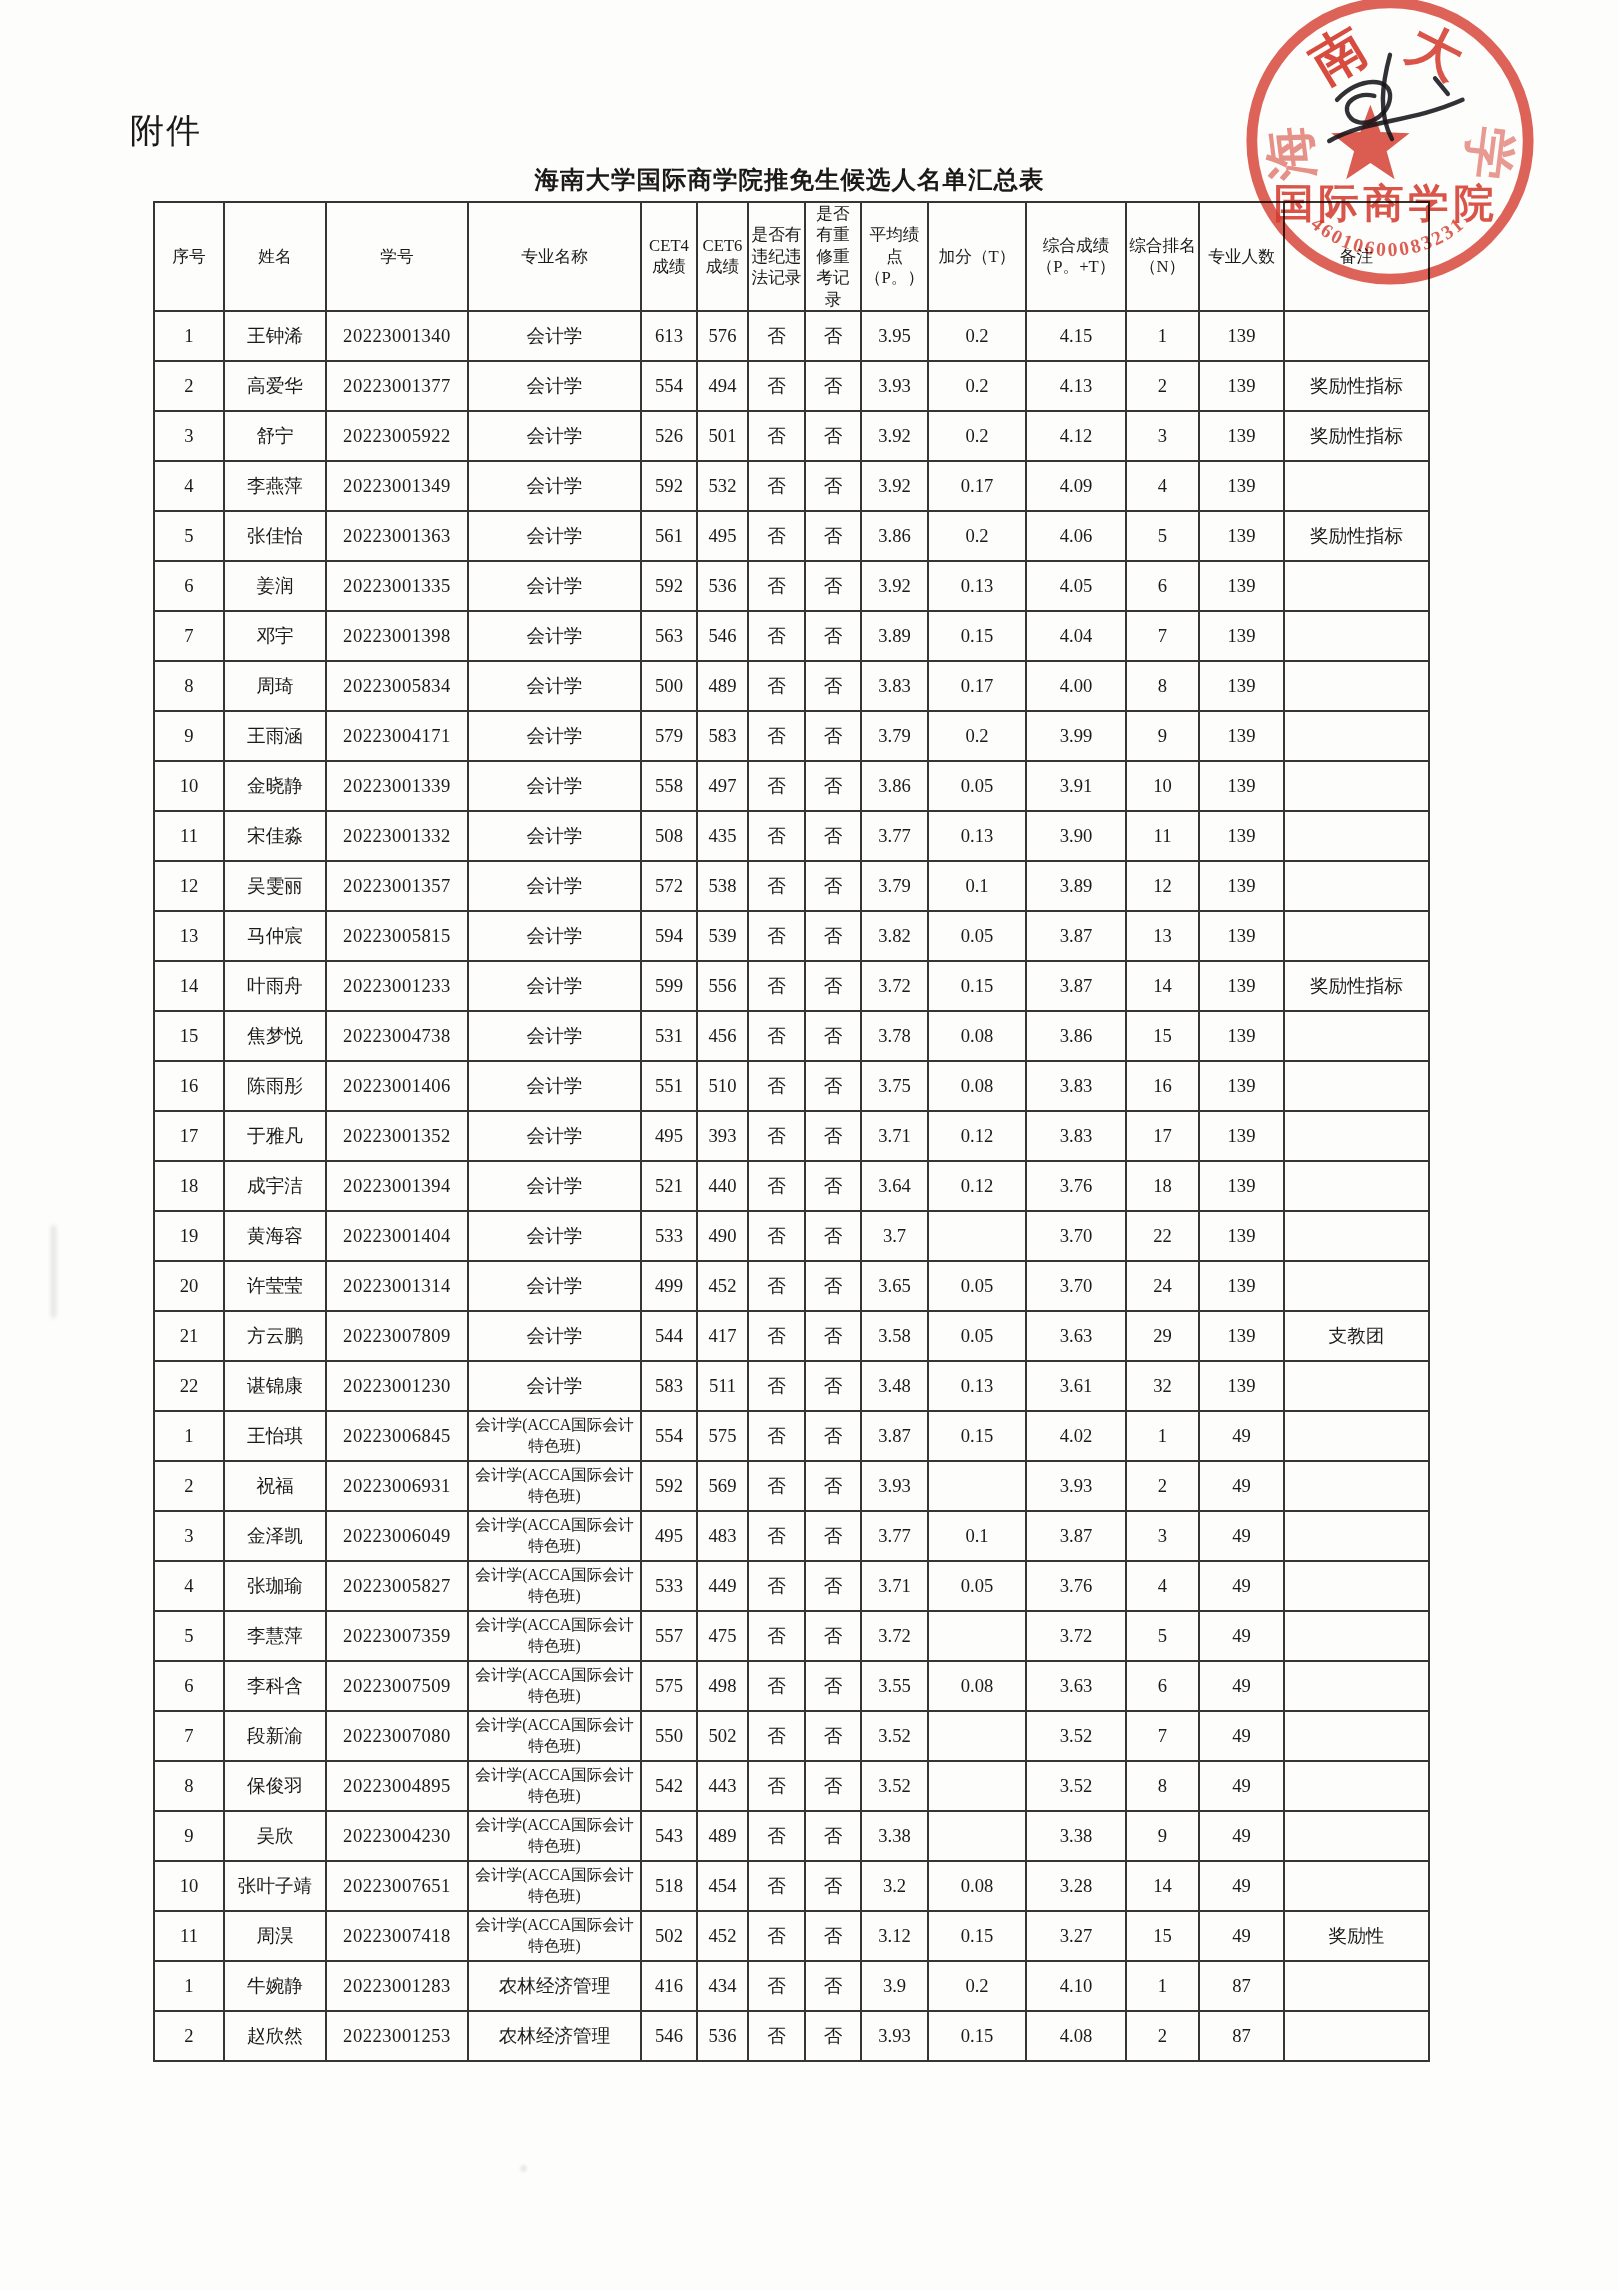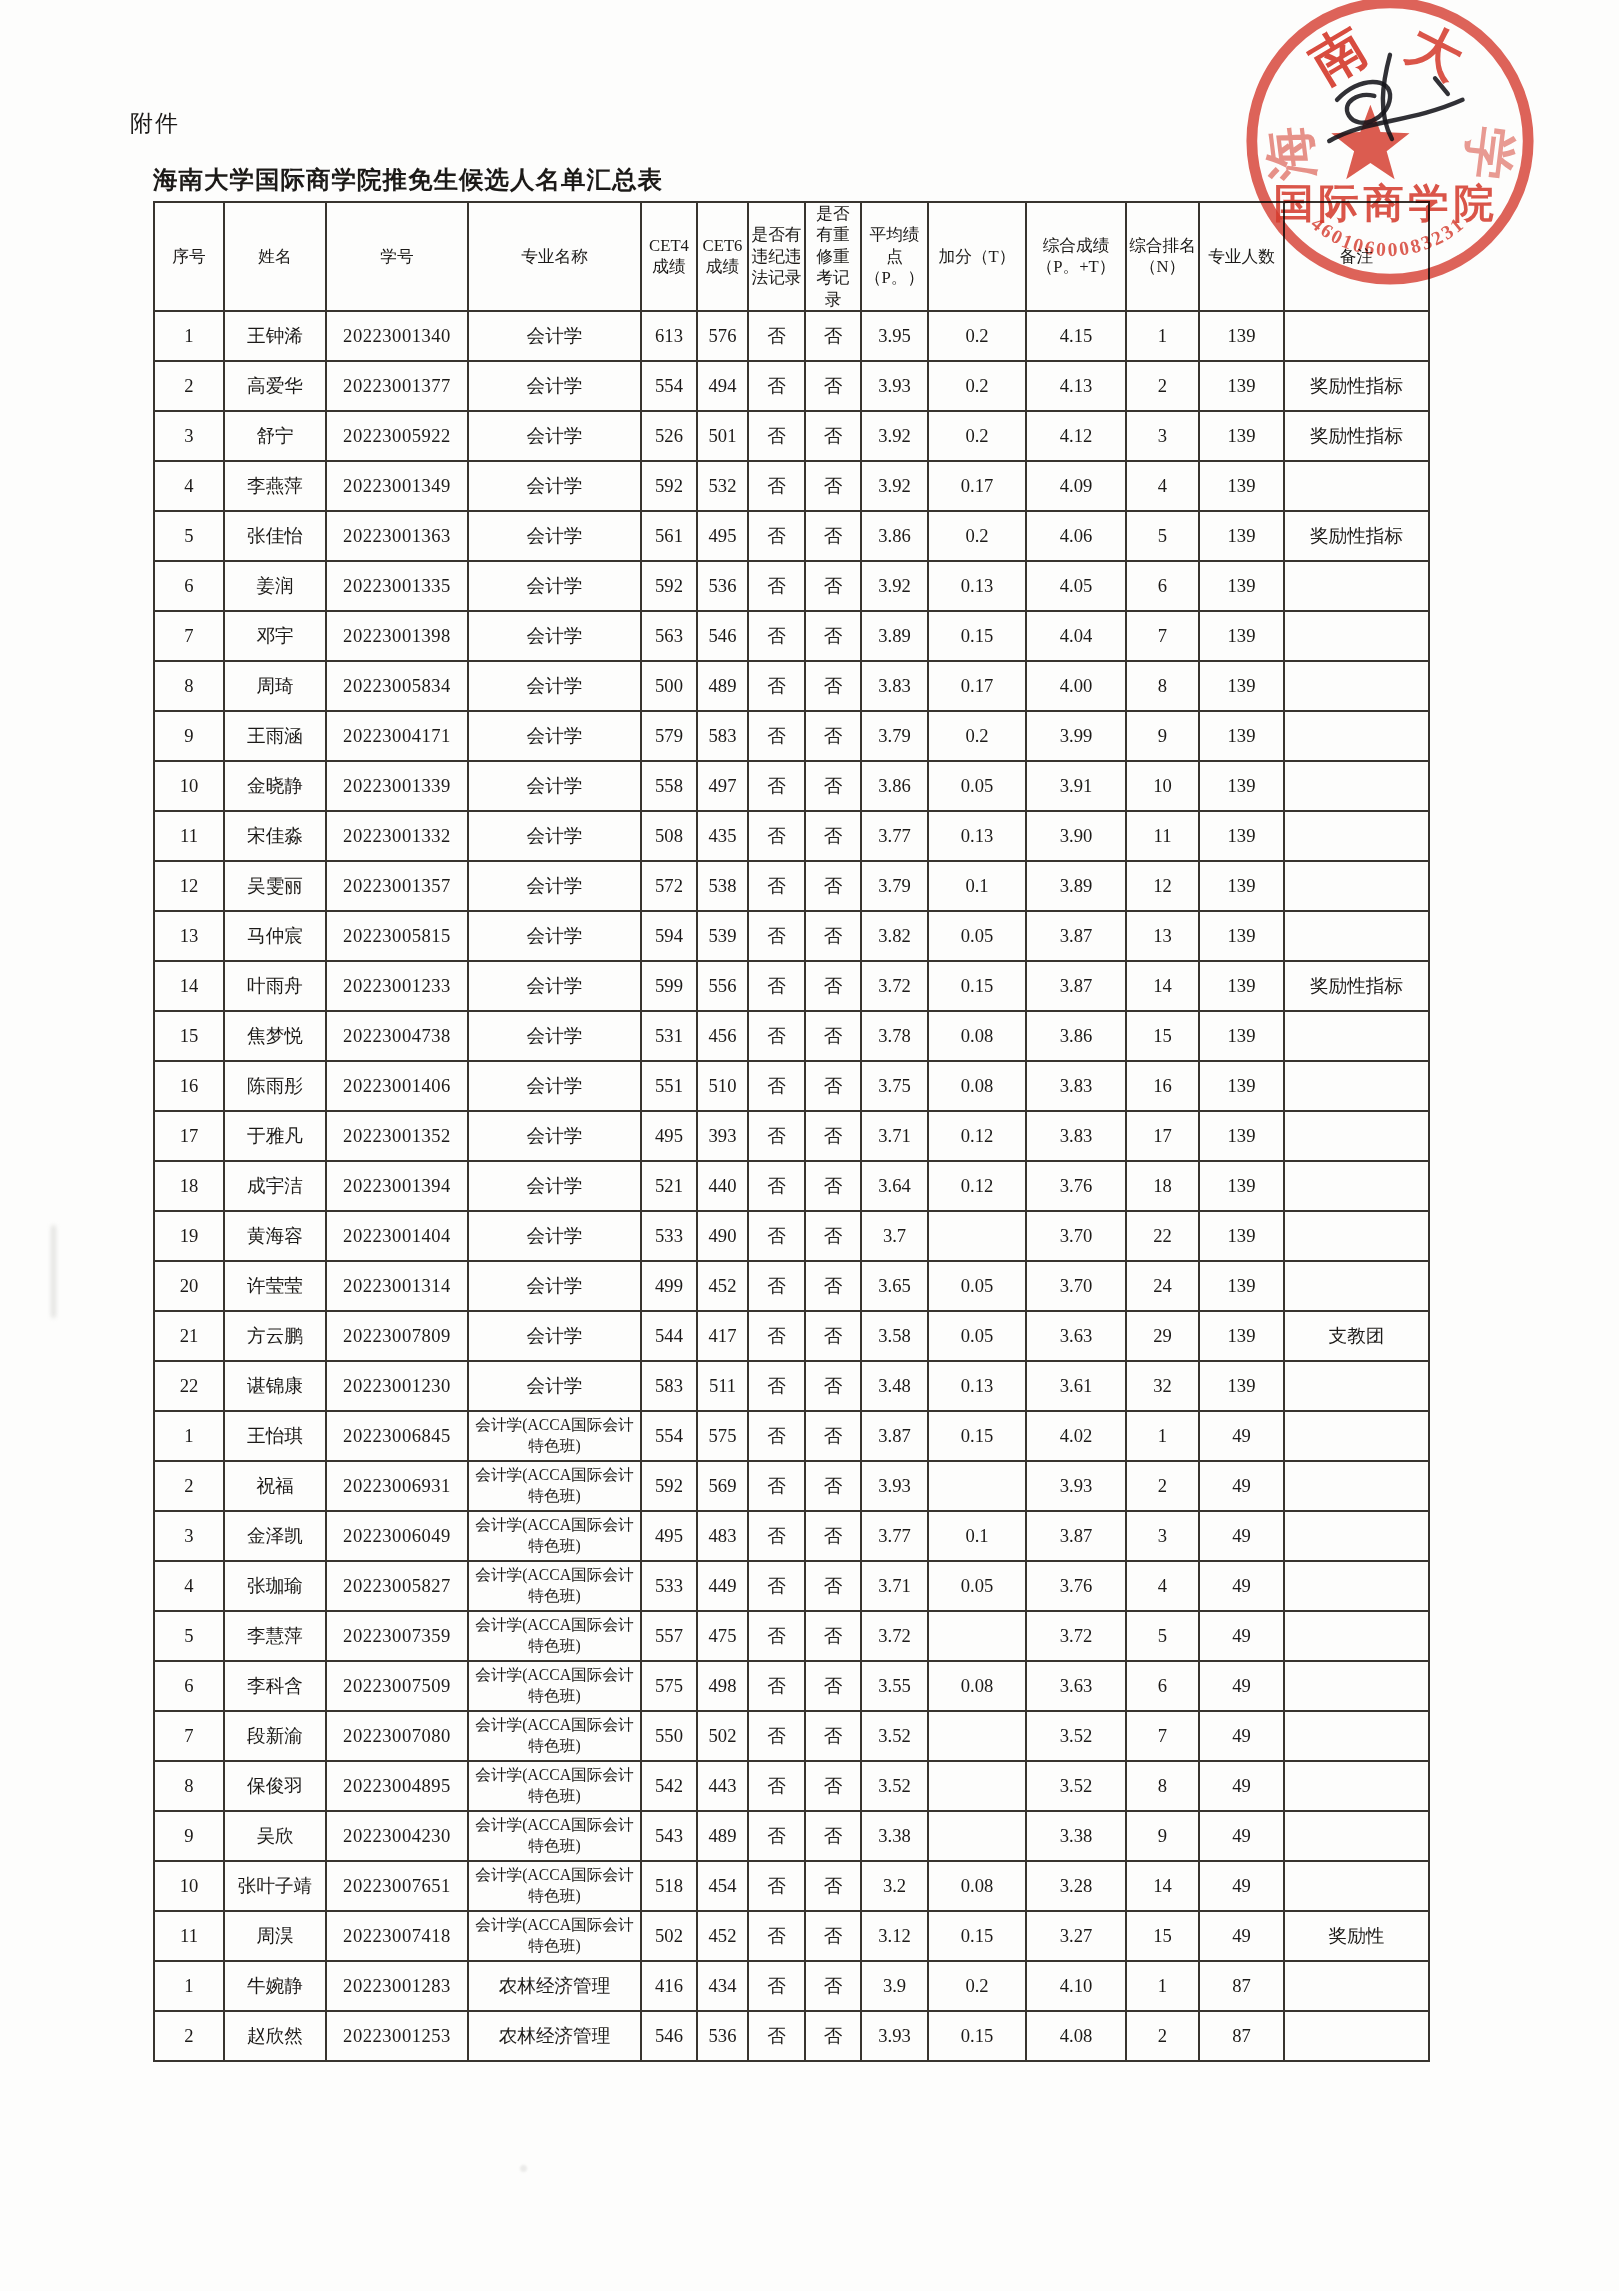--- a/index.html
+++ b/index.html
@@ -1,23 +1,23 @@
 <!DOCTYPE html>
 <html><head>
 <meta charset="utf-8">
 <style>
   html,body { margin:0; padding:0; background:#e8e8e8; }
   .page {
     position:relative; width:1619px; height:2292px; margin:0 auto;
     background:#fdfdfc; overflow:hidden;
     font-family:"Liberation Serif","DejaVu Serif",serif; color:#1c1a18;
   }
-  .attachment { position:absolute; left:130px; top:108px; font-size:23px; letter-spacing:2px; }
+  .attachment { position:absolute; left:130px; top:108px; font-size:34px; letter-spacing:2px; }
   .title {
-    position:absolute; left:153px; top:163px; width:1273px; text-align:left;
+    position:absolute; left:153px; top:163px; width:1273px; text-align:center;
     font-size:24.5px; font-weight:bold; letter-spacing:1px;
   }
   table.summary {
     position:absolute; left:153px; top:201px; width:1273px;
     table-layout:fixed; border-collapse:collapse;
   }
   table.summary th, table.summary td {
     border:2px solid #38342f; text-align:center; vertical-align:middle;
     overflow:hidden; padding:0 2px;
   }

